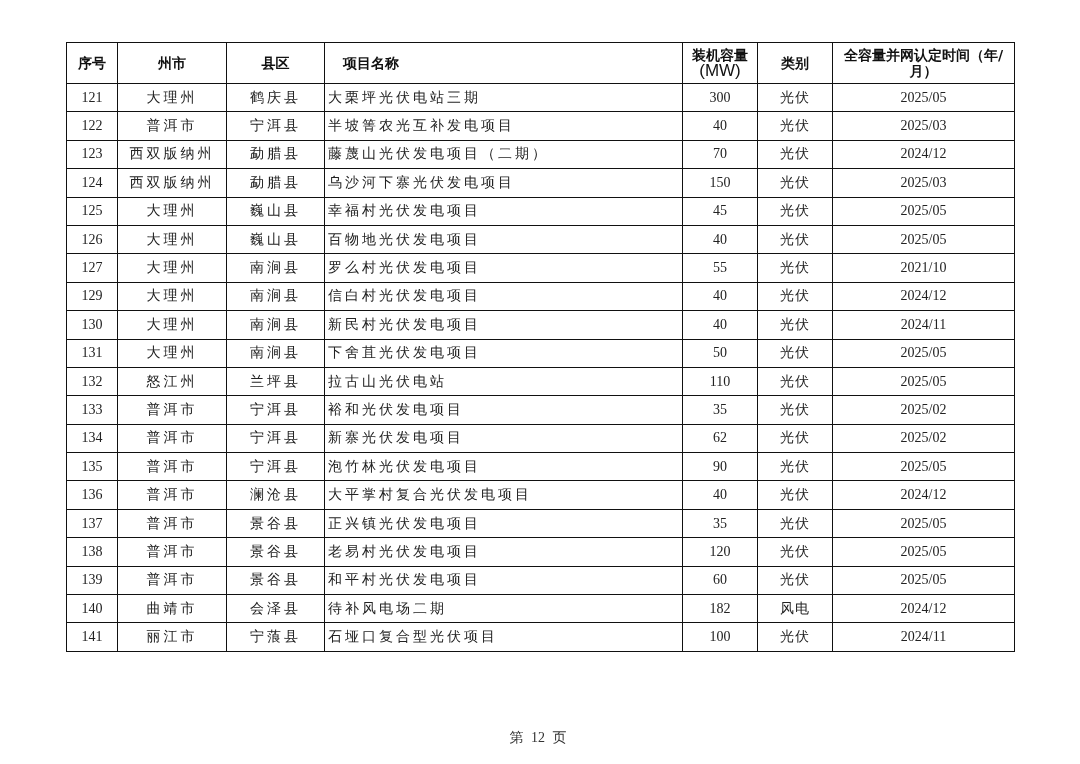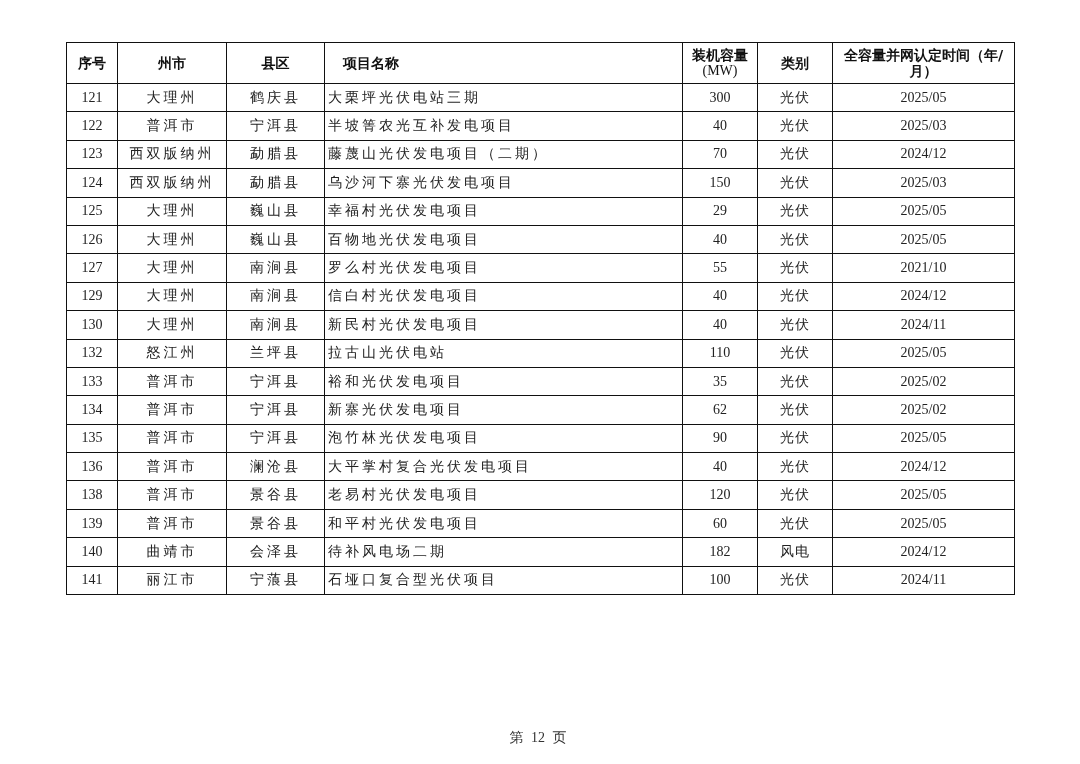--- a/index.html
+++ b/index.html
@@ -112,21 +112,21 @@
       <col style="width:182px">
     </colgroup>
     <thead>
       <tr>
         <th>序号</th>
         <th>州市</th>
         <th>县区</th>
         <th class="name-h">项目名称</th>
         <th class="wrap">
           <div>装机容量</div>
-          <div style="font-family:Liberation Serif, serif;font-weight:normal;font-size:14px;">(MW)</div>
+          <div style="font-family:Liberation Sans, sans-serif;font-weight:normal;font-size:17px;">(MW)</div>
         </th>
         <th>类别</th>
         <th class="wrap">
           <div>全容量并网认定时间（年/</div>
           <div>月）</div>
         </th>
       </tr>
     </thead>
     <tbody id="table-body">
     <tr>
@@ -163,21 +163,21 @@
           <td class="name">乌沙河下寨光伏发电项目</td>
           <td class="cap">150</td>
           <td class="type">光伏</td>
           <td class="date">2025/03</td>
         </tr>
         <tr>
           <td class="num">125</td>
           <td class="cn">大理州</td>
           <td class="cn">巍山县</td>
           <td class="name">幸福村光伏发电项目</td>
-          <td class="cap">29</td>
+          <td class="cap">45</td>
           <td class="type">光伏</td>
           <td class="date">2025/05</td>
         </tr>
         <tr>
           <td class="num">126</td>
           <td class="cn">大理州</td>
           <td class="cn">巍山县</td>
           <td class="name">百物地光伏发电项目</td>
           <td class="cap">40</td>
           <td class="type">光伏</td>
@@ -202,20 +202,29 @@
           <td class="date">2024/12</td>
         </tr>
         <tr>
           <td class="num">130</td>
           <td class="cn">大理州</td>
           <td class="cn">南涧县</td>
           <td class="name">新民村光伏发电项目</td>
           <td class="cap">40</td>
           <td class="type">光伏</td>
           <td class="date">2024/11</td>
+        </tr>
+        <tr>
+          <td class="num">131</td>
+          <td class="cn">大理州</td>
+          <td class="cn">南涧县</td>
+          <td class="name">下舍苴光伏发电项目</td>
+          <td class="cap">50</td>
+          <td class="type">光伏</td>
+          <td class="date">2025/05</td>
         </tr>
         <tr>
           <td class="num">132</td>
           <td class="cn">怒江州</td>
           <td class="cn">兰坪县</td>
           <td class="name">拉古山光伏电站</td>
           <td class="cap">110</td>
           <td class="type">光伏</td>
           <td class="date">2025/05</td>
         </tr>
@@ -247,20 +256,29 @@
           <td class="date">2025/05</td>
         </tr>
         <tr>
           <td class="num">136</td>
           <td class="cn">普洱市</td>
           <td class="cn">澜沧县</td>
           <td class="name">大平掌村复合光伏发电项目</td>
           <td class="cap">40</td>
           <td class="type">光伏</td>
           <td class="date">2024/12</td>
+        </tr>
+        <tr>
+          <td class="num">137</td>
+          <td class="cn">普洱市</td>
+          <td class="cn">景谷县</td>
+          <td class="name">正兴镇光伏发电项目</td>
+          <td class="cap">35</td>
+          <td class="type">光伏</td>
+          <td class="date">2025/05</td>
         </tr>
         <tr>
           <td class="num">138</td>
           <td class="cn">普洱市</td>
           <td class="cn">景谷县</td>
           <td class="name">老易村光伏发电项目</td>
           <td class="cap">120</td>
           <td class="type">光伏</td>
           <td class="date">2025/05</td>
         </tr>

